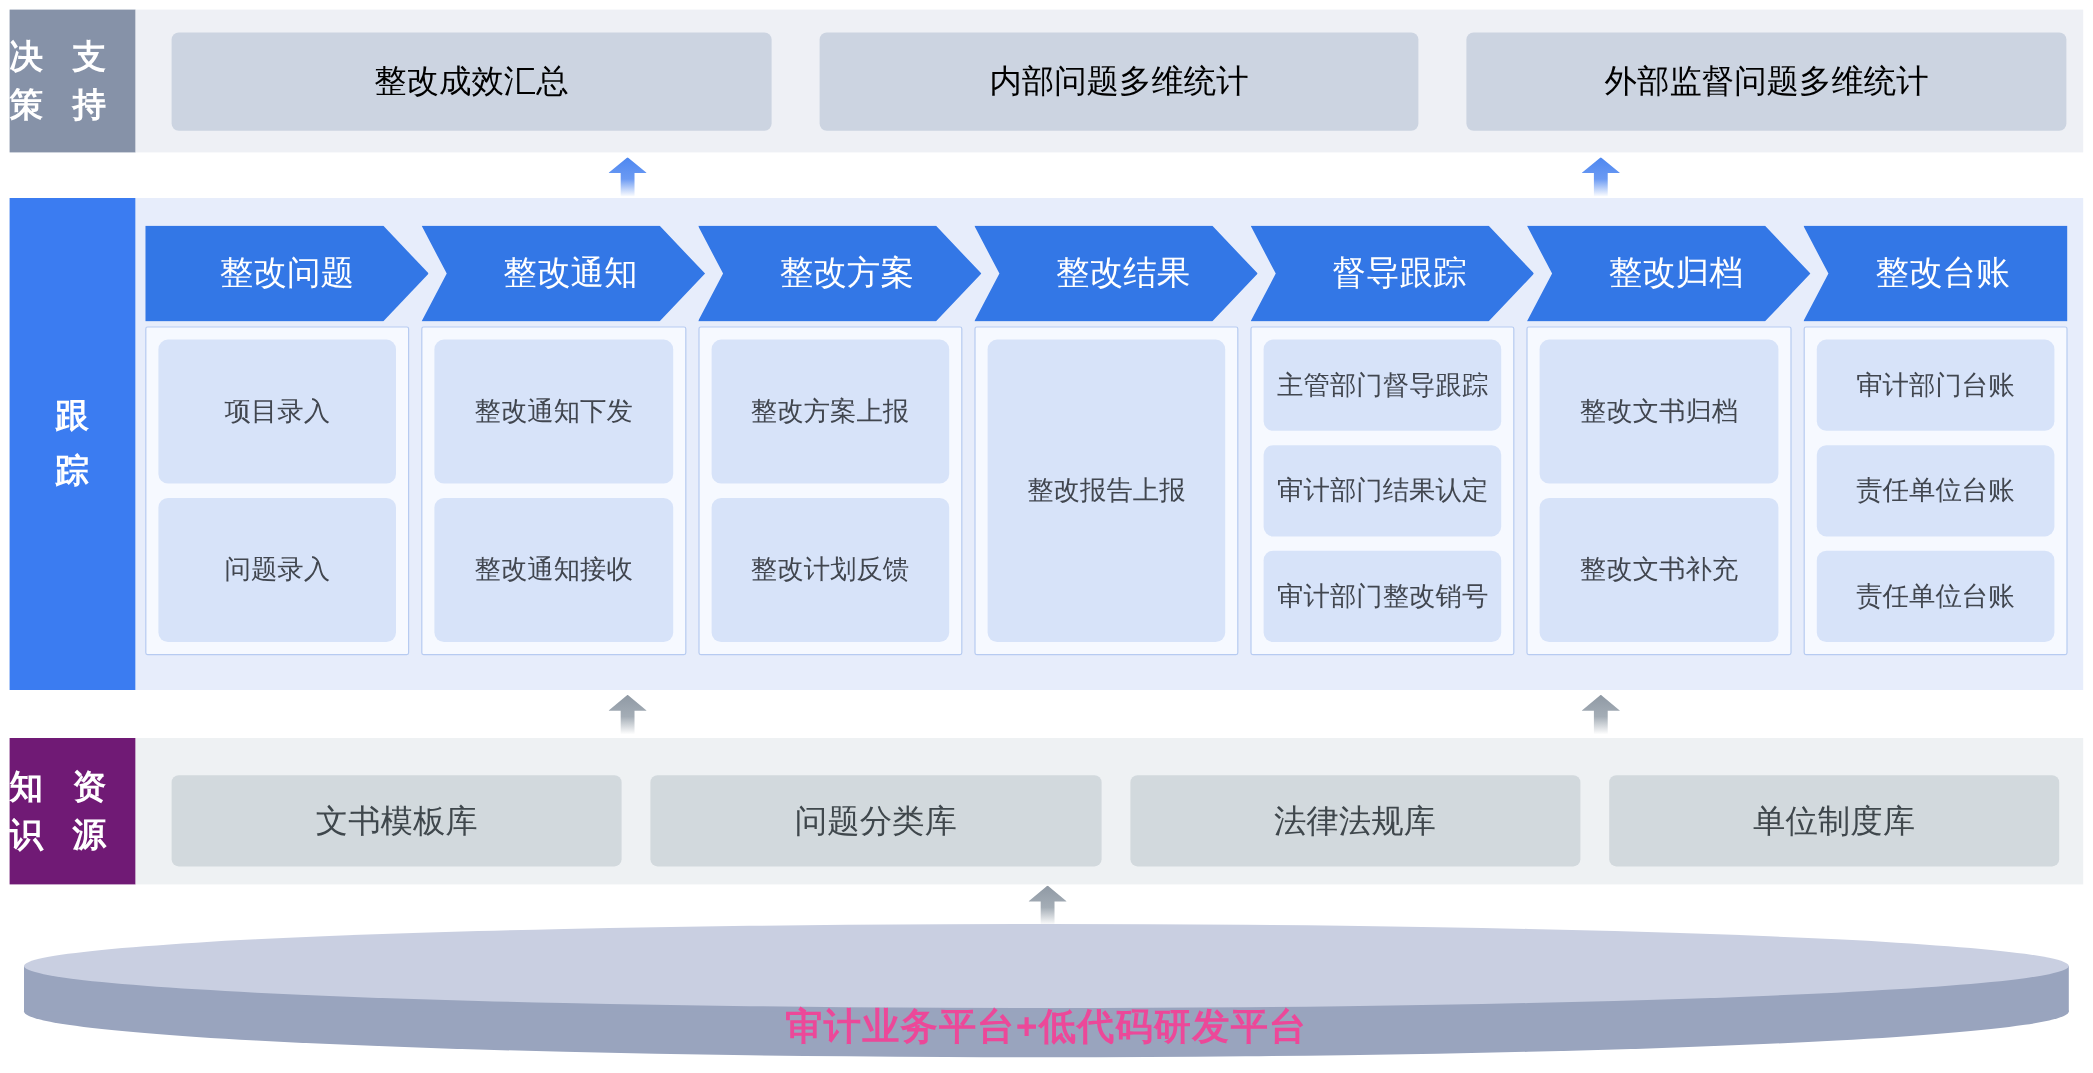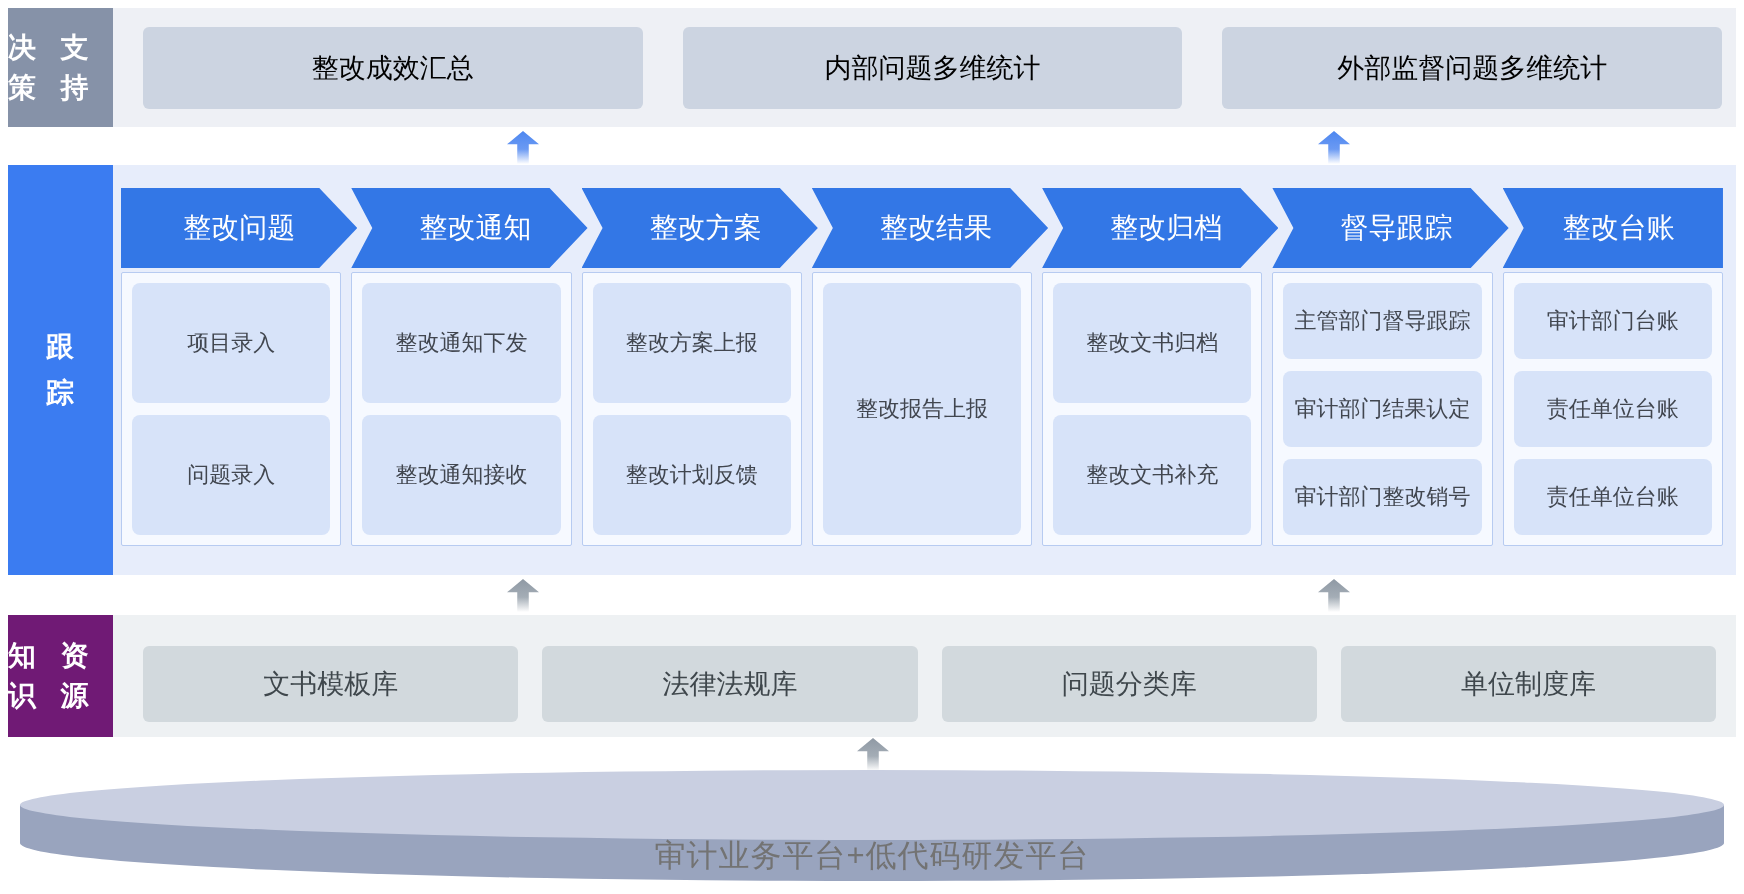--- a/index.html
+++ b/index.html
@@ -48,21 +48,21 @@
   .uparrow{position:absolute;width:32px;height:33px;
            clip-path:polygon(50% 0,100% 40%,68% 40%,68% 100%,32% 100%,0 40%,32% 40%,0 40%);}
   
   .uparrow{clip-path:polygon(50% 0,100% 40%,68% 40%,68% 100%,32% 100%,32% 40%,0 40%);}
   .uparrow.blue{background:linear-gradient(180deg,#4d87f0 0%,#6b9af3 55%,rgba(109,154,243,0) 100%);}
   .uparrow.gray{background:linear-gradient(180deg,#8f99a4 0%,#a4adb6 55%,rgba(164,173,182,0) 100%);}
 
   
   .platform{position:absolute;left:0;top:770px;width:1744px;height:124px;}
   .platform-title{position:absolute;left:0;top:835px;width:1744px;text-align:center;
-                  color:#737373;font-weight:normal;font-size:31px;letter-spacing:1px;}
+                  color:#ec4899;font-weight:bold;font-size:31px;letter-spacing:1px;}
 </style>
 </head>
 <body>
 
 <div class="stage">
 
   <div class="row row1">
     <div class="row-label">
       <span>决策</span>
       <span>支持</span>
@@ -120,36 +120,36 @@
           <div class="hwrap">
             <div class="hdr mid">整改结果</div>
           </div>
           <div class="col-body">
             <div class="cell">整改报告上报</div>
           </div>
         </div>
 
         <div class="col">
           <div class="hwrap">
-            <div class="hdr mid">整改归档</div>
-          </div>
-          <div class="col-body">
-            <div class="cell">整改文书归档</div>
-            <div class="cell">整改文书补充</div>
-          </div>
-        </div>
-
-        <div class="col">
-          <div class="hwrap">
             <div class="hdr mid">督导跟踪</div>
           </div>
           <div class="col-body">
             <div class="cell">主管部门督导跟踪</div>
             <div class="cell">审计部门结果认定</div>
             <div class="cell">审计部门整改销号</div>
+          </div>
+        </div>
+
+        <div class="col">
+          <div class="hwrap">
+            <div class="hdr mid">整改归档</div>
+          </div>
+          <div class="col-body">
+            <div class="cell">整改文书归档</div>
+            <div class="cell">整改文书补充</div>
           </div>
         </div>
 
         <div class="col">
           <div class="hwrap">
             <div class="hdr last">整改台账</div>
           </div>
           <div class="col-body">
             <div class="cell">审计部门台账</div>
             <div class="cell">责任单位台账</div>
@@ -164,22 +164,22 @@
   <div class="uparrow gray" style="left:507px;top:579px;"></div>
   <div class="uparrow gray" style="left:1318px;top:579px;"></div>
 
   <div class="row row3">
     <div class="row-label">
       <span>知识</span>
       <span>资源</span>
     </div>
     <div class="row-body">
       <div class="r3box">文书模板库</div>
+      <div class="r3box">问题分类库</div>
       <div class="r3box">法律法规库</div>
-      <div class="r3box">问题分类库</div>
       <div class="r3box">单位制度库</div>
     </div>
   </div>
 
   <div class="uparrow gray" style="left:857px;top:738px;"></div>
 
   <svg class="platform" viewBox="0 0 1744 124">
     <ellipse cx="872" cy="73" rx="852" ry="38" fill="#99a4be"></ellipse>
     <rect x="20" y="35" width="1704" height="38" fill="#99a4be"></rect>
     <ellipse cx="872" cy="35" rx="852" ry="35" fill="#c9cfe1"></ellipse>

